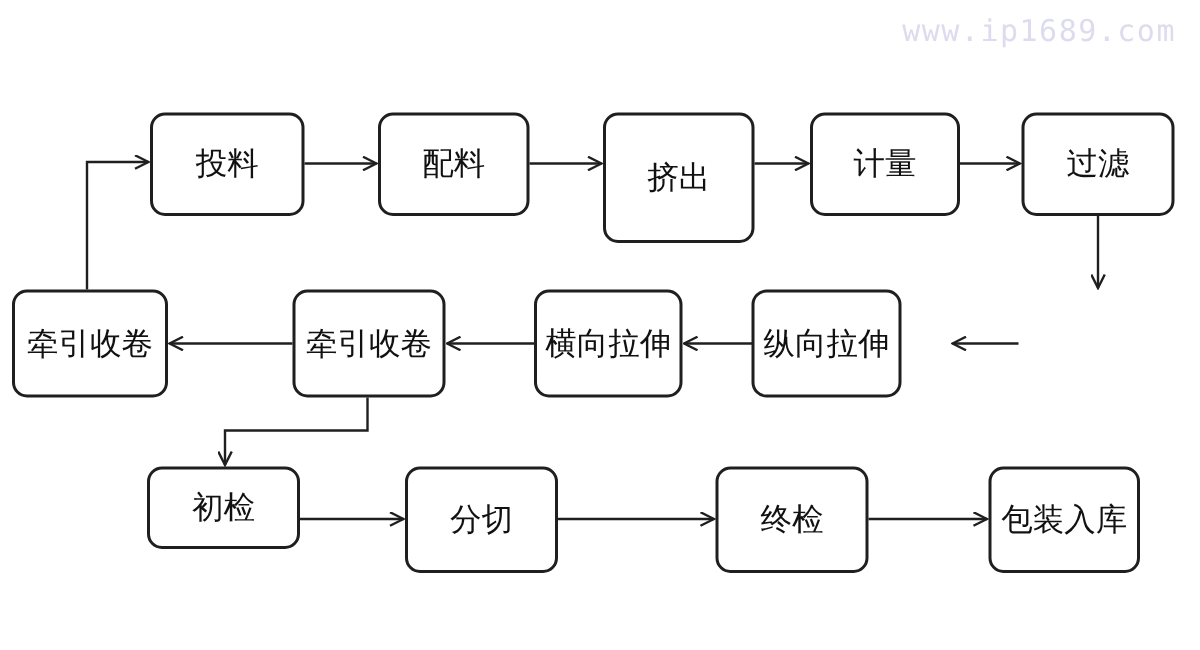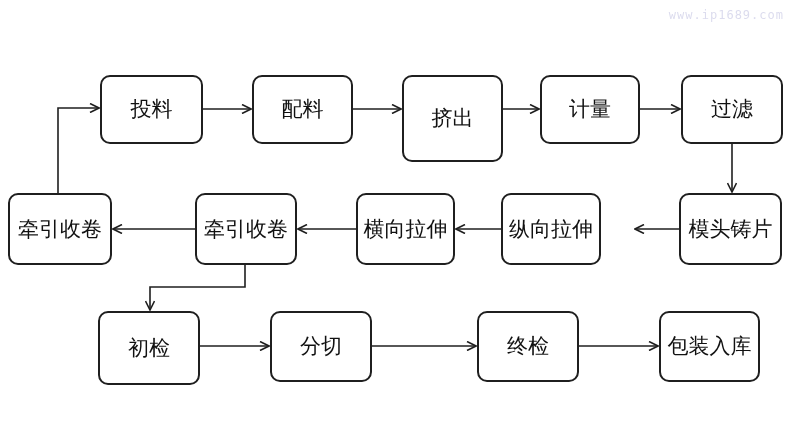--- a/index.html
+++ b/index.html
@@ -9,21 +9,21 @@
     height: 433px;
     background: #ffffff;
     overflow: hidden;
     font-family: "DejaVu Sans", "Liberation Sans", sans-serif;
   }
   #watermark {
     position: absolute;
     top: 8px;
     right: 16px;
     font-family: "DejaVu Sans Mono", monospace;
-    font-size: 12px;
+    font-size: 20px;
     letter-spacing: 1px;
     color: #dcdcee;
     user-select: none;
   }
   svg.edges {
     position: absolute;
     left: 0; top: 0;
     width: 800px; height: 433px;
   }
   svg.edges path {
@@ -86,37 +86,34 @@
   <div class="node" style="left:402px;top:75px;width:101px;height:87px">
     <span class="node-label">挤出</span>
   </div>
   <div class="node" style="left:540px;top:75px;width:100px;height:69px">
     <span class="node-label">计量</span>
   </div>
   <div class="node" style="left:681px;top:75px;width:102px;height:69px">
     <span class="node-label">过滤</span>
   </div>
 
-  <div class="node" style="left:679px;top:193px;width:103px;height:72px">
-    <span class="node-label">模头铸片</span>
-  </div>
   <div class="node" style="left:501px;top:193px;width:100px;height:72px">
     <span class="node-label">纵向拉伸</span>
   </div>
   <div class="node" style="left:356px;top:193px;width:99px;height:72px">
     <span class="node-label">横向拉伸</span>
   </div>
   <div class="node" style="left:195px;top:193px;width:102px;height:72px">
     <span class="node-label">牵引收卷</span>
   </div>
   <div class="node" style="left:8px;top:193px;width:104px;height:72px">
     <span class="node-label">牵引收卷</span>
   </div>
 
-  <div class="node" style="left:98px;top:311px;width:102px;height:74px">
+  <div class="node" style="left:98px;top:311px;width:102px;height:55px">
     <span class="node-label">初检</span>
   </div>
   <div class="node" style="left:270px;top:311px;width:102px;height:71px">
     <span class="node-label">分切</span>
   </div>
   <div class="node" style="left:477px;top:311px;width:102px;height:71px">
     <span class="node-label">终检</span>
   </div>
   <div class="node" style="left:659px;top:311px;width:101px;height:71px">
     <span class="node-label">包装入库</span>

